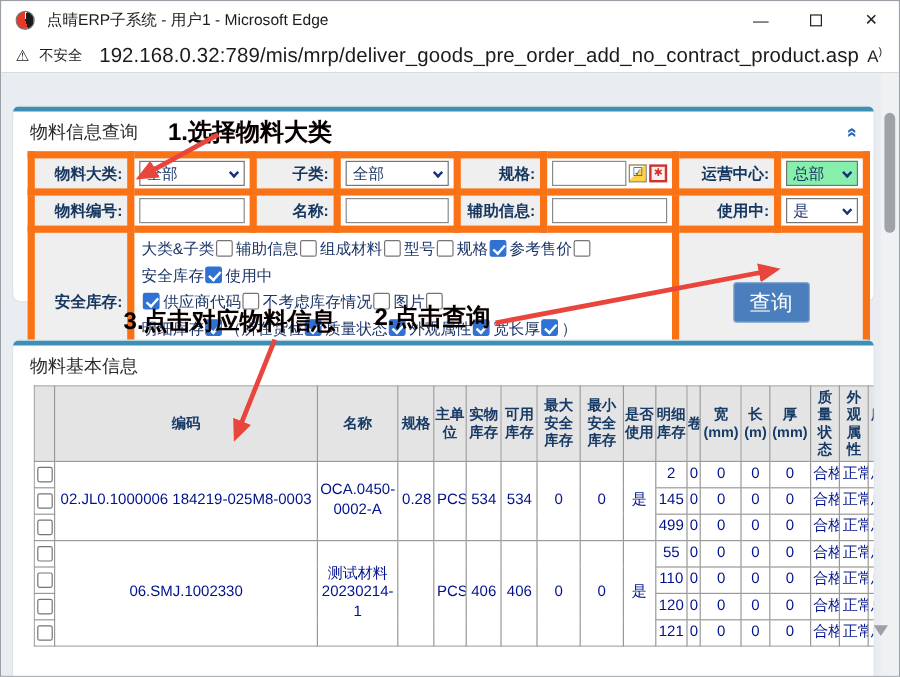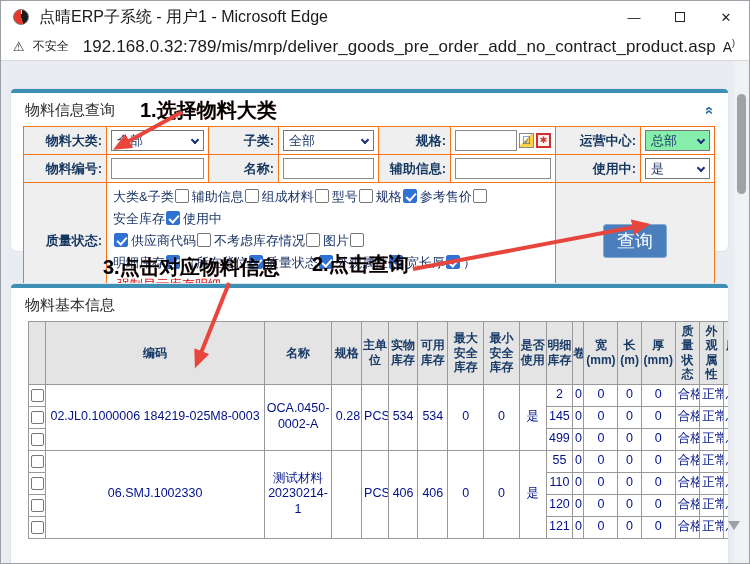--- a/index.html
+++ b/index.html
@@ -4,21 +4,21 @@
 <style>
   * { margin:0; padding:0; box-sizing:border-box; }
   html,body { width:750px; height:564px; font-family:"Liberation Sans","DejaVu Sans",sans-serif; }
   .window { position:relative; width:750px; height:564px; background:#fff; border:1px solid #9aa0a6; overflow:hidden; }
 
   
   .titlebar { position:relative; height:32px; background:#fff; display:flex; align-items:center; }
   .app-icon { width:16px; height:16px; border-radius:50%; margin:0 10px 0 12px;
     background:conic-gradient(from -90deg, #e8382a 0 90deg, #f5f5f5 90deg 100deg, #1a1a1a 100deg 250deg, #e8382a 250deg 360deg);
     border:1px solid #777; }
-  .title-text { font-size:16px; color:#1b1b1b; }
+  .title-text { font-size:13px; color:#1b1b1b; }
   .win-controls { position:absolute; right:0; top:0; height:32px; display:flex; }
   .win-btn { width:46px; height:32px; display:flex; align-items:center; justify-content:center; color:#222; font-size:13px; }
   .max-glyph { width:10px; height:10px; border:1px solid #222; }
 
   
   .urlbar { position:relative; height:28px; background:#fff; display:flex; align-items:center; border-bottom:1px solid #d9d9d9; }
   .warn-icon { font-size:13px; color:#1f1f1f; margin:0 8px 0 12px; }
   .notsecure { font-size:12px; color:#1f1f1f; margin-right:14px; }
   .url-text { font-size:17px; color:#1b1b1b; letter-spacing:.1px; }
   .readaloud { position:absolute; right:14px; font-size:14px; color:#1f1f1f; }
@@ -30,21 +30,21 @@
   .panel-topbar { height:4px; background:#3d8fb5; border-radius:6px 6px 0 0; }
   .panel-head { display:flex; align-items:center; justify-content:space-between; padding:8px 14px 6px 14px; }
   .panel-title { font-size:15px; color:#2b2b2b; }
   .collapse-chevron { color:#2467ad; font-size:15px; font-weight:bold; transform:rotate(90deg); cursor:pointer; line-height:1; }
 
   #panel-query { top:28px; height:162px; }
   #panel-result { top:223px; height:294px; }
 
   
   .qform { border-collapse:collapse; margin-left:12px; table-layout:fixed; }
-  .qform td { border:1px solid #f97316; font-size:13px; padding:2px 4px; height:28px; }
+  .qform td { border:6px solid #f97316; font-size:13px; padding:2px 4px; height:28px; }
   .qform td.lbl { background:#efefef; color:#14365f; font-weight:bold; text-align:right; white-space:nowrap; }
   .qform td.fld { background:#fff; }
   .ctrl-select { position:relative; display:flex; align-items:center; height:21px; border:1px solid #767676; background:#fff;
     font-size:13px; color:#1c3668; padding:0 18px 0 5px; cursor:pointer; }
   .ctrl-select.yellow { background:#86efac; }
   .ctrl-select .arr { position:absolute; right:5px; top:6px; width:6px; height:6px; border-right:2px solid #1a2f7a; border-bottom:2px solid #1a2f7a; transform:rotate(45deg); }
   .ctrl-input { height:21px; width:100%; border:1px solid #8a8a8a; background:#fff; font-size:13px; color:#1c3668; padding:0 3px; font-family:inherit; }
   .spec-wrap { display:flex; align-items:center; gap:2px; }
   .spec-wrap input { width:62px; }
   .mini-icon { width:15px; height:15px; display:flex; align-items:center; justify-content:center; font-size:10px; line-height:1; cursor:pointer; }
@@ -59,21 +59,21 @@
   .red-note { color:#e00000; margin-left:4px; }
   .btn-cell { background:#efefef; text-align:center; vertical-align:middle; }
   .query-btn { background:#4a7ebc; color:#fff; border:1px solid #86a9d2; border-radius:3px; font-size:18px; padding:4px 13px; cursor:pointer; font-family:inherit; }
 
   
   .tbl-wrap { margin-left:17px; width:700px; overflow:hidden; }
   .rtable { border-collapse:collapse; table-layout:fixed; width:737px; }
   .rtable th, .rtable td { border:1px solid #999; overflow:hidden; }
   .rtable th { background:#e4e4e4; color:#173a66; font-size:12px; font-weight:bold; line-height:1.2; padding:2px 0; height:30px; }
   .rtable td { background:#fff; color:#00128b; font-size:12.5px; text-align:center; height:22px; padding:0 1px; line-height:1.25; }
-  .rtable td.clip { text-align:right; white-space:nowrap; padding-left:2px; }
+  .rtable td.clip { text-align:center; white-space:nowrap; padding-left:2px; }
   .rtable td.codecell { cursor:pointer; }
   .row-cbx { width:13px; height:13px; border:1px solid #767676; border-radius:2px; background:#fff; margin:0 auto; cursor:pointer; }
 
   
   .anno { position:absolute; color:#000000; font-size:20px; font-weight:bold; white-space:nowrap; text-shadow:0 0 1px rgba(232,70,60,.3); }
   #arrow-layer { position:absolute; left:0; top:0; width:750px; height:564px; pointer-events:none; }
 
   
   .vscroll { position:absolute; right:0; top:0; width:15px; height:503px; background:#f0f1f3; }
   .vscroll .thumb { position:absolute; left:3px; top:33px; width:9px; height:100px; background:#9ea3a8; border-radius:5px; }
@@ -168,21 +168,21 @@
               <td class="fld"><input class="ctrl-input" style=""></td>
               <td class="lbl">使用中:</td>
               <td class="fld">
                 <div class="ctrl-select">
                   <span>是</span>
                   <span class="arr"></span>
                 </div>
               </td>
             </tr>
           <tr>
-            <td class="lbl">质量状态:</td>
+            <td class="lbl">安全库存:</td>
             <td class="fld" colspan="5">
                 <div class="opt-lines" id="opt-lines">
                   <div><span class="opt"><span>大类&amp;子类</span><span class="cbx"></span></span><span class="opt"><span>辅助信息</span><span class="cbx"></span></span><span class="opt"><span>组成材料</span><span class="cbx"></span></span><span class="opt"><span>型号</span><span class="cbx"></span></span><span class="opt"><span>规格</span><span class="cbx on"></span></span><span class="opt"><span>参考售价</span><span class="cbx"></span></span><span class="opt"><span>安全库存</span><span class="cbx on"></span></span><span class="opt"><span>使用中</span></span></div>
                   <div><span class="opt"><span class="cbx on"></span></span><span class="opt"><span>供应商代码</span><span class="cbx"></span></span><span class="opt"><span>不考虑库存情况</span><span class="cbx"></span></span><span class="opt"><span>图片</span><span class="cbx"></span></span></div>
                   <div><span class="opt"><span>明细库存</span><span class="cbx on"></span></span><span class="opt"><span>（所在货位</span><span class="cbx on"></span></span><span class="opt"><span>质量状态</span><span class="cbx on"></span></span><span class="opt"><span>外观属性</span><span class="cbx on"></span></span><span class="opt"><span>宽长厚</span><span class="cbx on"></span></span><span class="opt"><span>）</span></span><span class="opt"><span class="red-note">强制显示库存明细</span></span></div>
                 </div>
               </td>
             <td class="btn-cell" colspan="2">
               <button class="query-btn">查询</button>
             </td>

